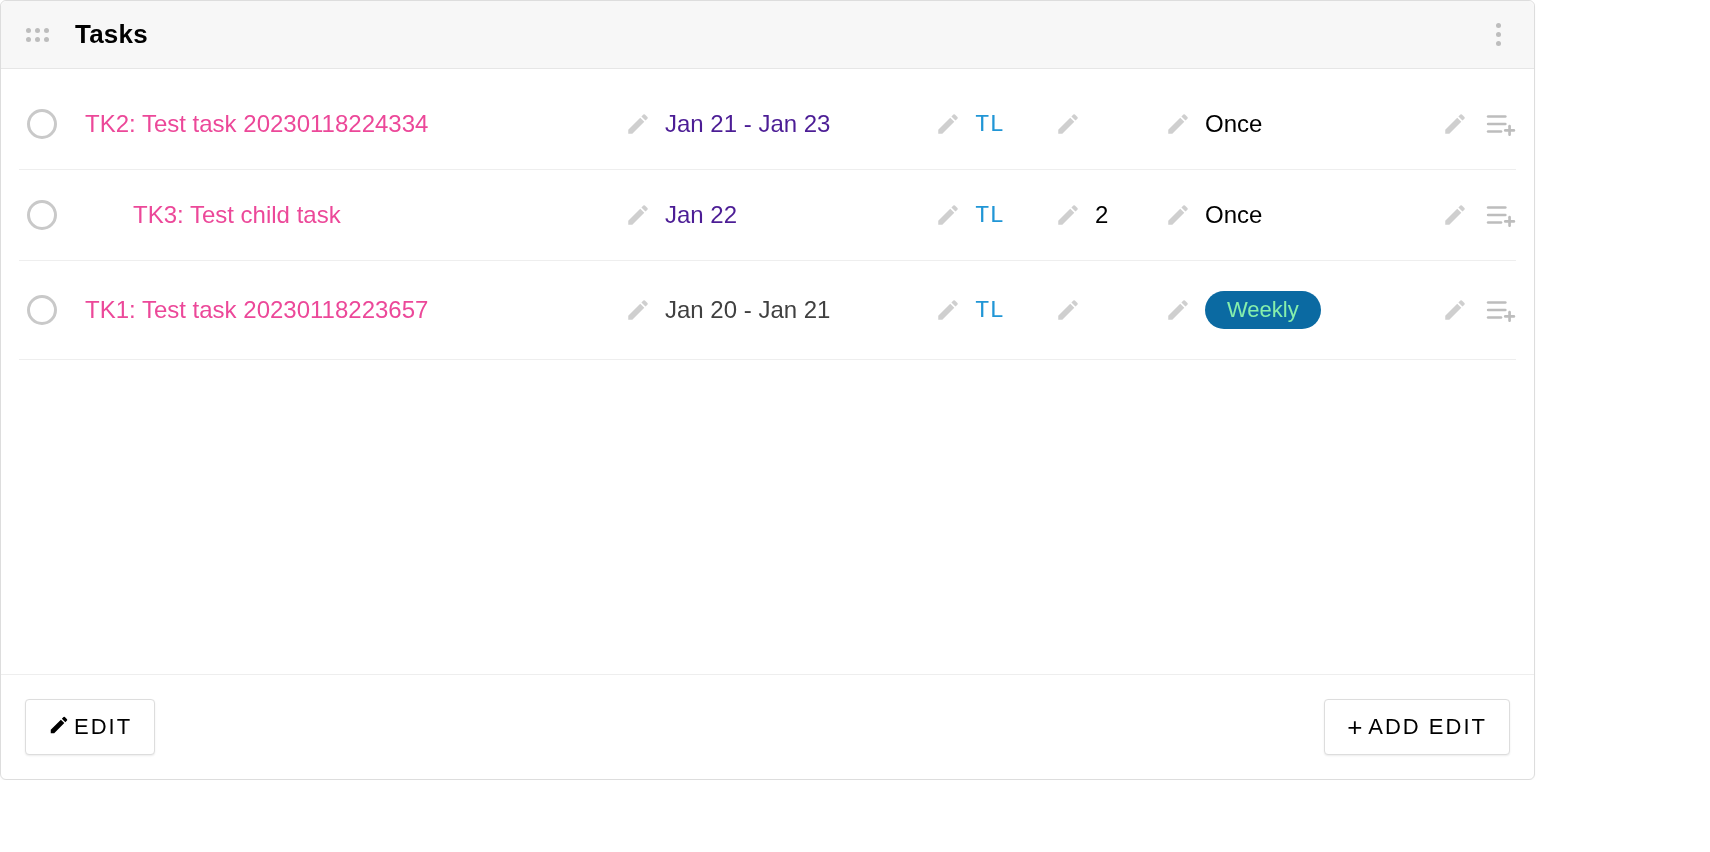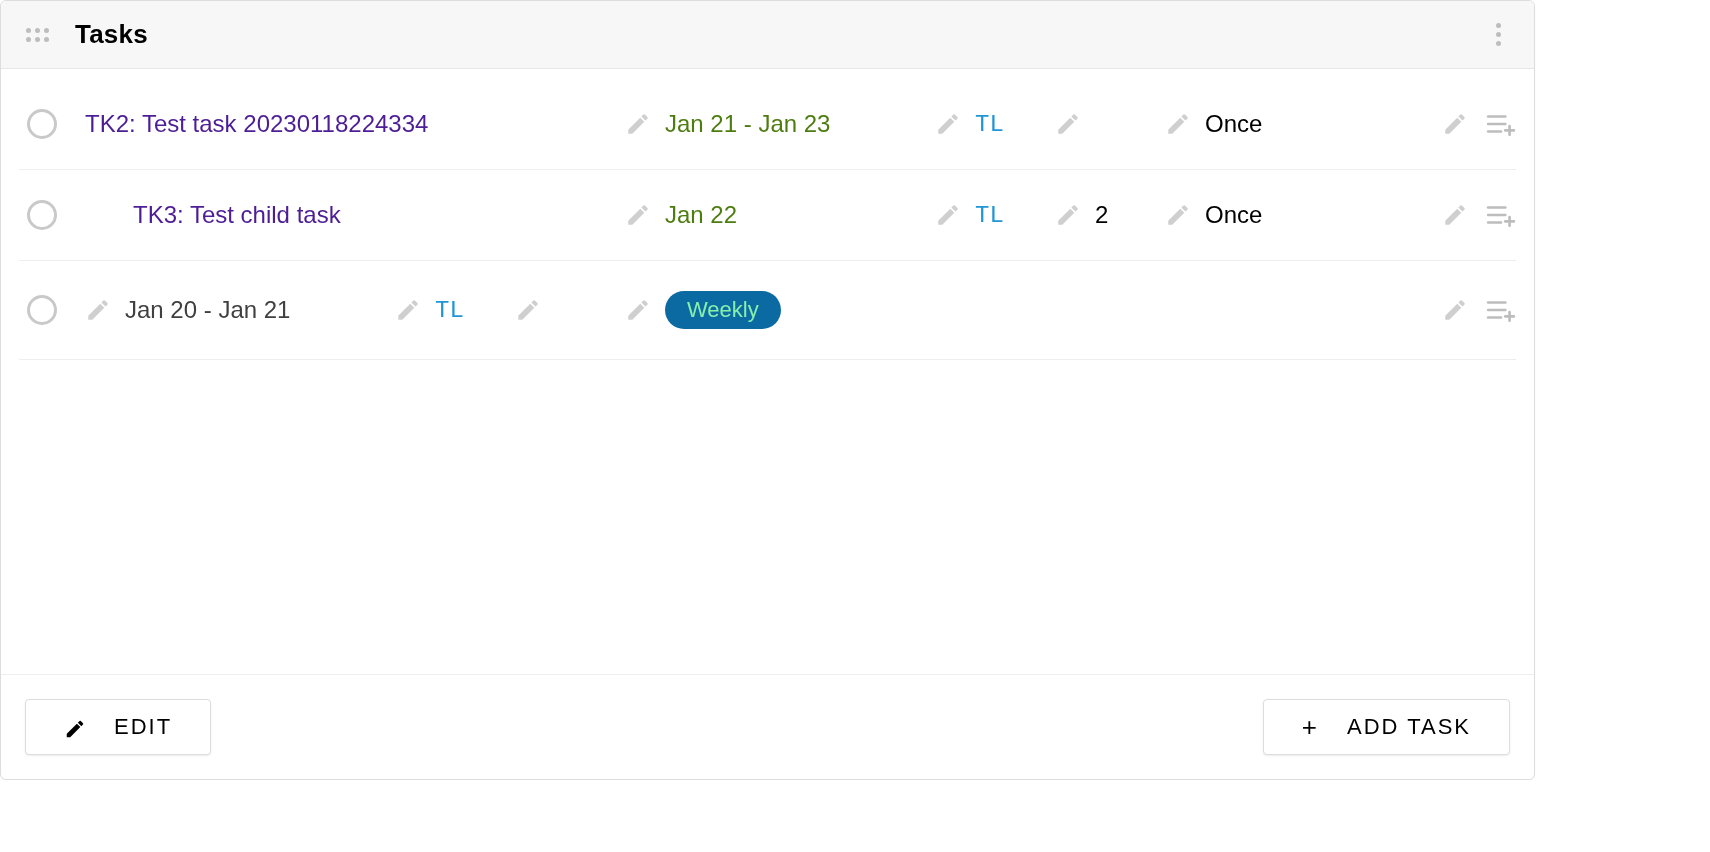--- a/index.html
+++ b/index.html
@@ -88,40 +88,40 @@
     flex-shrink: 0;
     cursor: pointer;
   }
   .title-cell {
     flex: 0 0 540px;
     display: flex;
     align-items: center;
   }
   .task-title {
     font-size: 24px;
-    color: #4c1d95;
+    color: #ec4899;
     cursor: pointer;
   }
   .indent {
     padding-left: 48px;
   }
   .pencil {
     width: 26px;
     height: 26px;
     color: #cfcfcf;
     cursor: pointer;
     flex-shrink: 0;
   }
   .date-cell {
     flex: 0 0 270px;
     font-size: 24px;
     display: flex;
     align-items: center;
   }
-  .date-orange { color: #4d7c0f; }
+  .date-orange { color: #4c1d95; }
   .date-red { color: #404040; }
   .owner-cell {
     flex: 0 0 80px;
     display: flex;
     align-items: center;
     font-family: Liberation Mono, monospace;
   }
   .owner-link {
     color: #2196d6;
     font-size: 24px;
@@ -166,26 +166,26 @@
   .panel-footer {
     margin-top: auto;
     border-top: 1px solid #eee;
     padding: 24px 24px;
     display: flex;
     align-items: center;
     justify-content: space-between;
   }
   .btn {
     display: inline-flex;
-    align-items: flex-end;
-    gap: 28px;
+    align-items: flex-start;
+    gap: 4px;
     background: #fff;
     border: 1px solid #ddd;
     border-radius: 4px;
-    padding: 14px 38px;
+    padding: 14px 22px;
     font-size: 22px;
     letter-spacing: 2px;
     cursor: pointer;
     box-shadow: 0 1px 2px rgba(0,0,0,0.08);
   }
   .btn svg { width: 22px; height: 22px; }
   .plus-icon { font-size: 26px; line-height: 1; font-weight: 400; }
   .spacer-sm { width: 14px; }
 </style>
 </head>
@@ -303,20 +303,23 @@
               <line x1="2" y1="11" x2="18" y2="11"></line>
               <line x1="2" y1="18" x2="14" y2="18"></line>
               <line x1="22" y1="13" x2="22" y2="21"></line>
               <line x1="18" y1="17" x2="26" y2="17"></line>
             </g>
           </svg>
         </div>
       </div>
       <div class="task-row">
         <div class="checkbox"></div>
+        <div class="title-cell ">
+          <span class="task-title">TK1: Test task 20230118223657</span>
+        </div>
         <svg class="pencil" viewBox="0 0 24 24">
           <path fill="currentColor" d="M3 17.25V21h3.75L17.81 9.94l-3.75-3.75L3 17.25zM20.71 7.04a1 1 0 0 0 0-1.41l-2.34-2.34a1 1 0 0 0-1.41 0l-1.83 1.83 3.75 3.75 1.83-1.83z"></path>
         </svg>
         <div class="spacer-sm"></div>
         <div class="date-cell">
           <span class="date-red">Jan 20 - Jan 21</span>
         </div>
         <svg class="pencil" viewBox="0 0 24 24">
           <path fill="currentColor" d="M3 17.25V21h3.75L17.81 9.94l-3.75-3.75L3 17.25zM20.71 7.04a1 1 0 0 0 0-1.41l-2.34-2.34a1 1 0 0 0-1.41 0l-1.83 1.83 3.75 3.75 1.83-1.83z"></path>
         </svg>
@@ -358,17 +361,17 @@
 
   <div class="panel-footer">
     <button class="btn">
       <svg viewBox="0 0 24 24">
           <path fill="#000" d="M3 17.25V21h3.75L17.81 9.94l-3.75-3.75L3 17.25zM20.71 7.04a1 1 0 0 0 0-1.41l-2.34-2.34a1 1 0 0 0-1.41 0l-1.83 1.83 3.75 3.75 1.83-1.83z"></path>
         </svg>
       <span>EDIT</span>
     </button>
     <button class="btn">
       <span class="plus-icon">+</span>
-      <span>ADD TASK</span>
+      <span>ADD EDIT</span>
     </button>
   </div>
 
 </div>
 
 </body></html>

